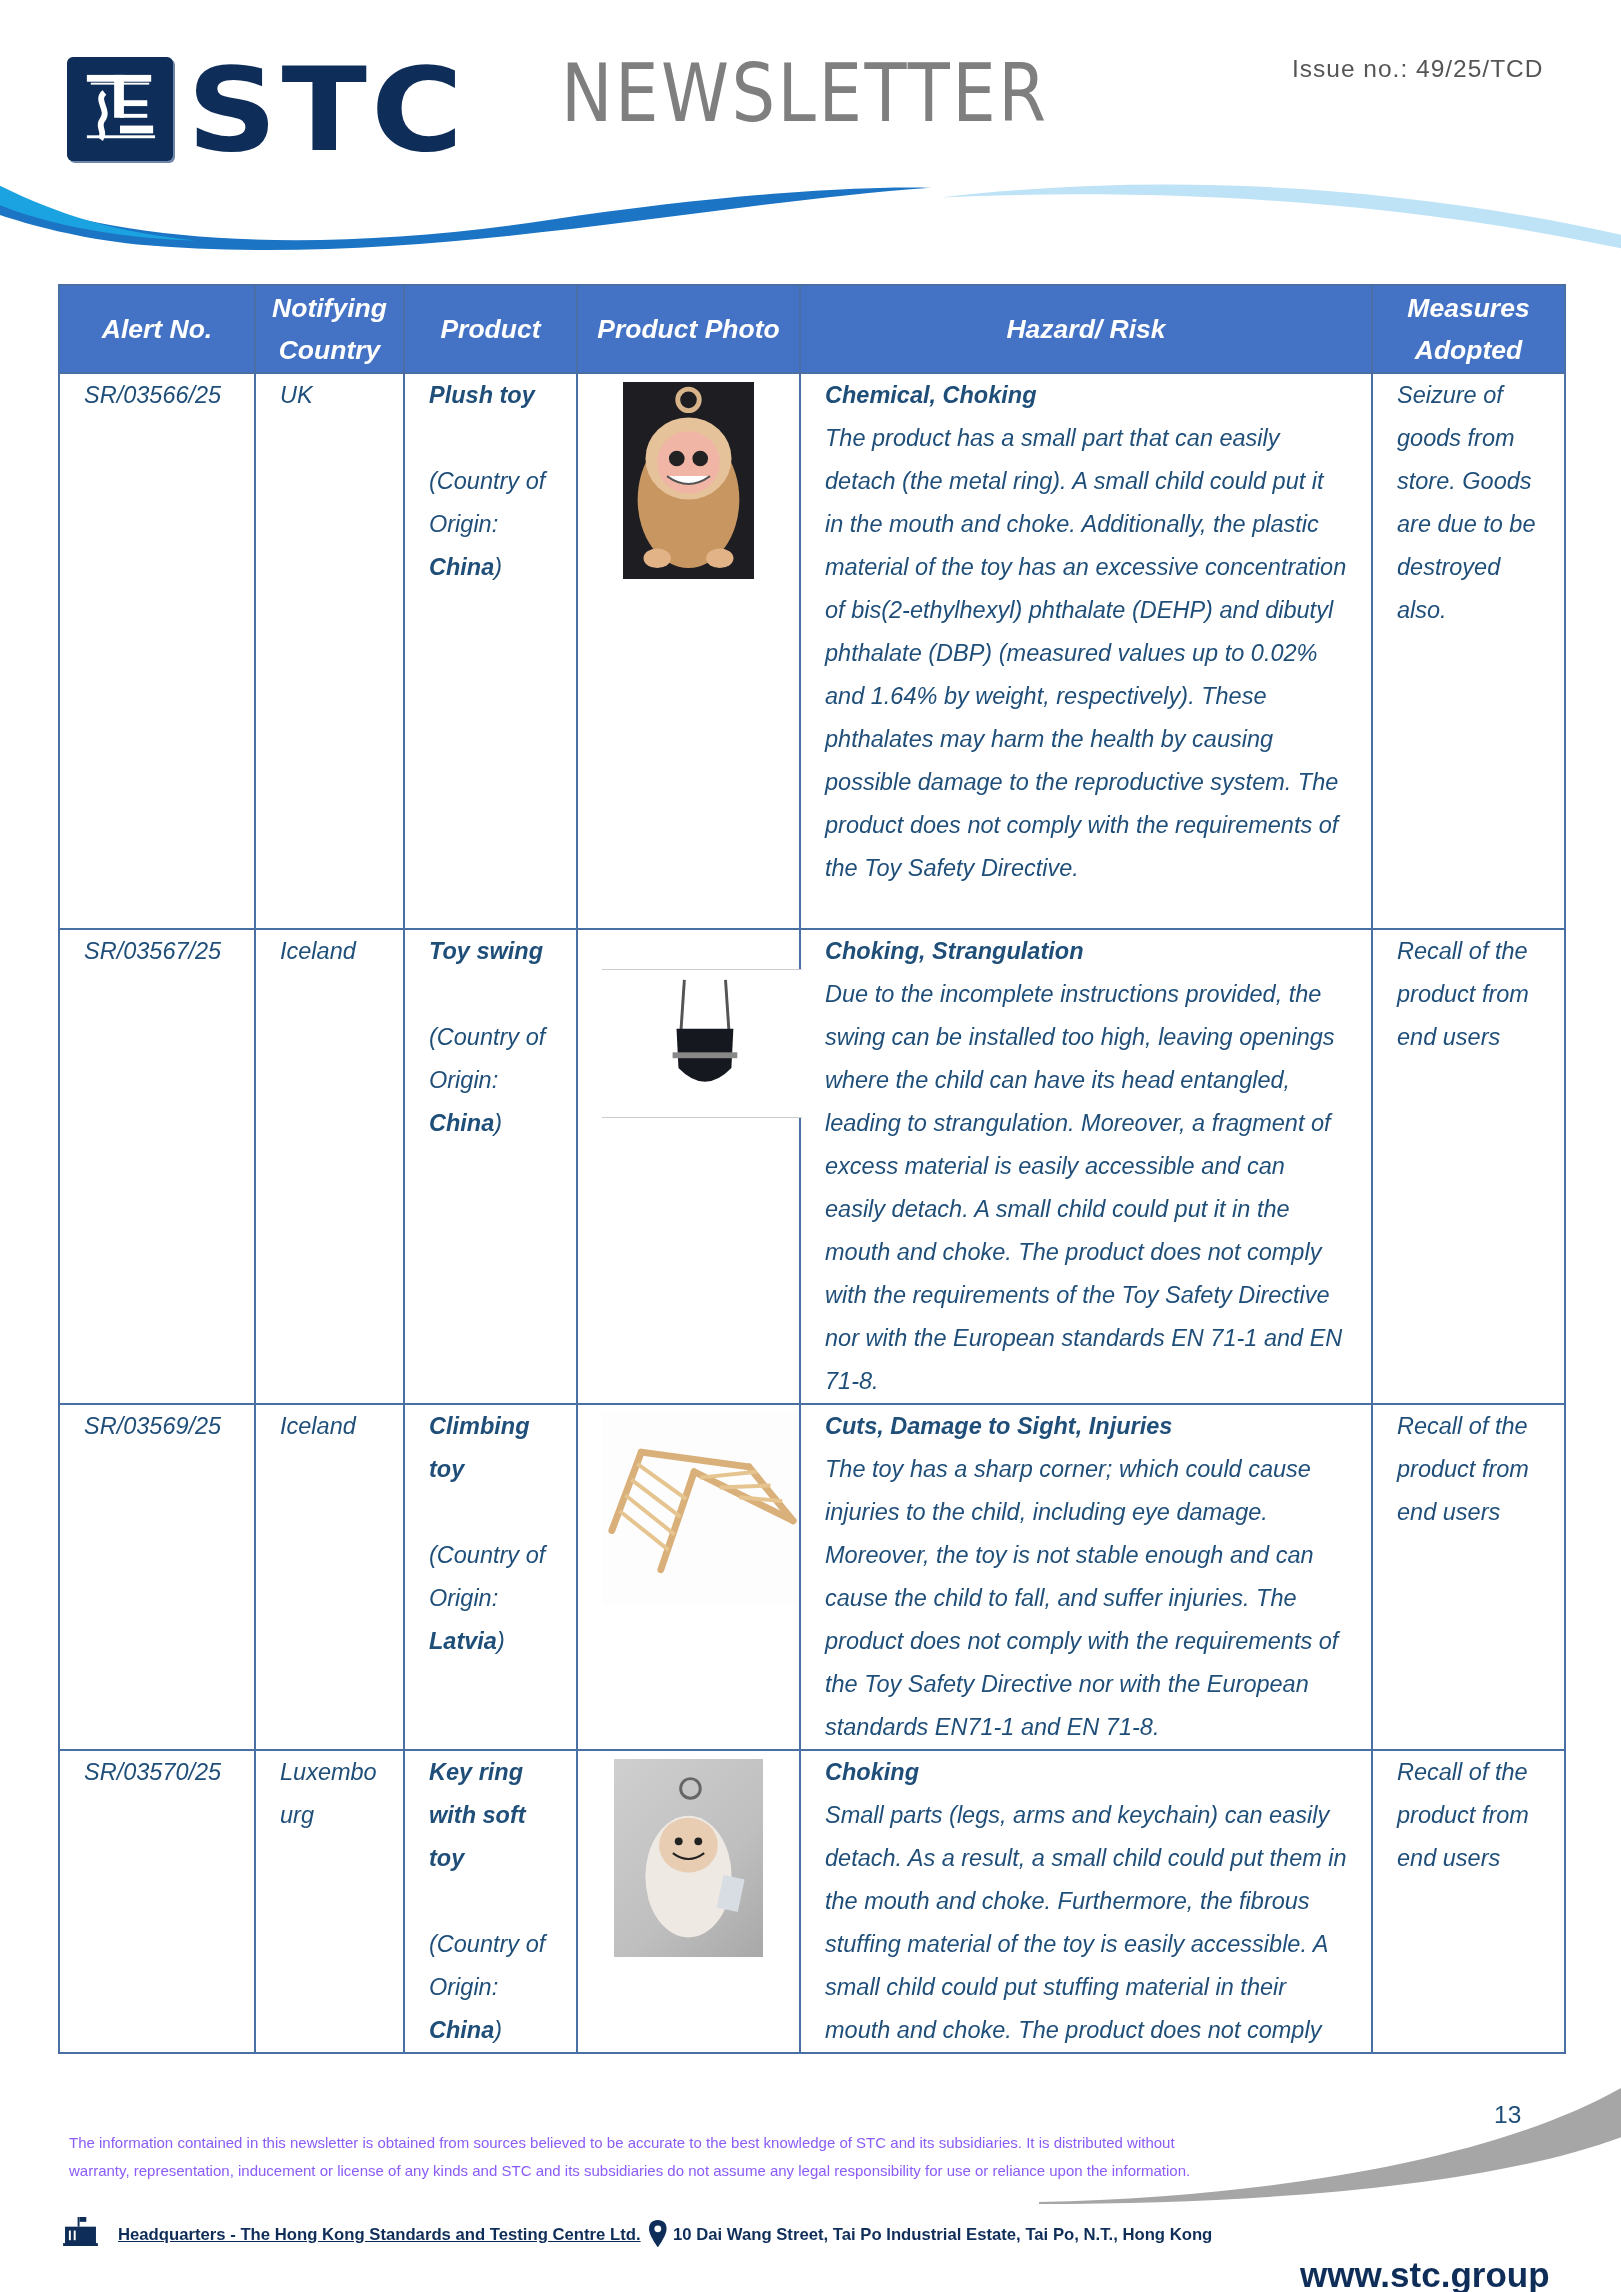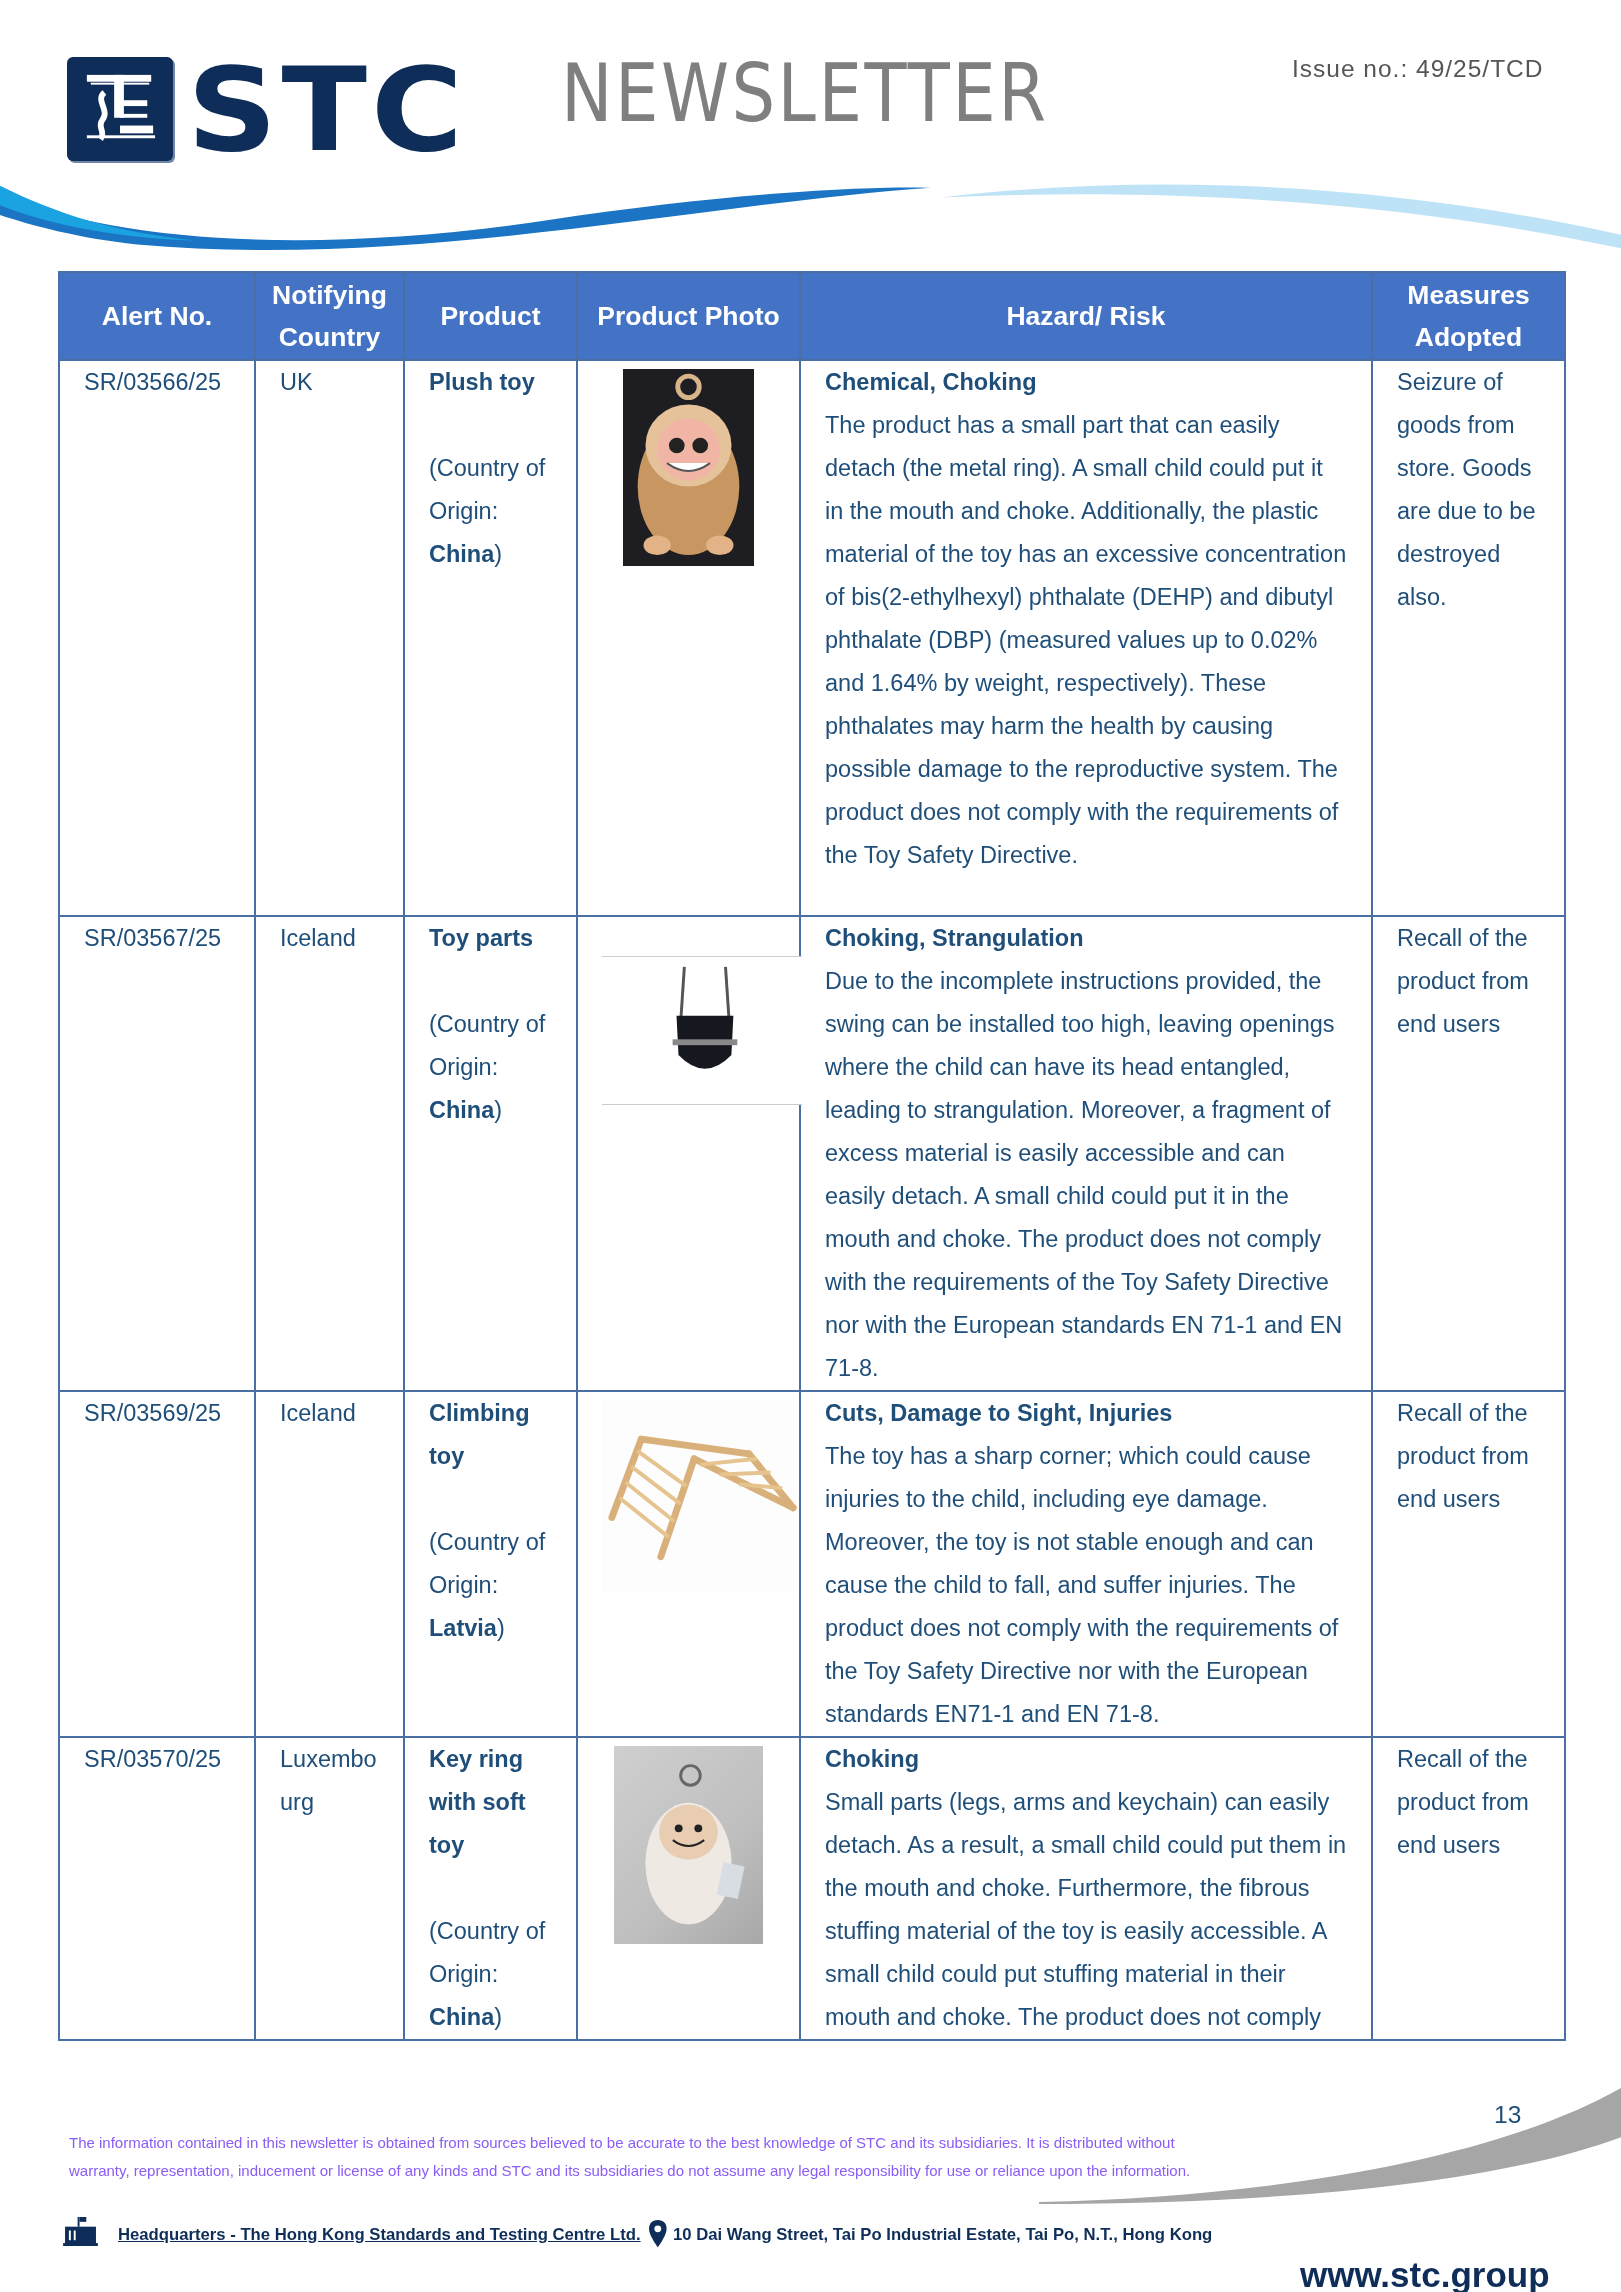--- a/index.html
+++ b/index.html
@@ -8,21 +8,21 @@
   
   .logo { position:absolute; left:67px; top:57px; width:392px; height:108px; }
   .logo-box { position:absolute; left:0; top:0; width:106px; height:104px; background:#0e2d58; border-radius:5.9px; box-shadow:2px 2px 0 #6f86a8; }
   .logo-box .mark { position:absolute; left:13.7px; top:13.7px; width:78px; height:76px; }
   .logo-text { position:absolute; left:120px; top:-5.9px; font-family:"DejaVu Sans", sans-serif; font-weight:bold; font-size:116px; letter-spacing:3.9px; color:#0e2d58; line-height:118px; transform:scaleX(1.08); transform-origin:left; }
   .newsletter { position:absolute; left:561px; top:47px; font-family:"DejaVu Sans", sans-serif; font-size:80px; color:#7f7f7f; letter-spacing:2.9px; font-weight:normal; transform:scaleX(0.86); transform-origin:left; }
   .issue { position:absolute; left:1292px; top:55px; font-size:24.5px; color:#555; letter-spacing:1px; }
   .wave { position:absolute; left:0; top:176px; width:1621px; height:88px; }
 
   
-  table.alerts { position:absolute; left:58px; top:271px; width:1506px; border-collapse:collapse; table-layout:fixed; }
+  table.alerts { position:absolute; left:58px; top:284px; width:1506px; border-collapse:collapse; table-layout:fixed;font-style:italic; }
   table.alerts th, table.alerts td { border:2px solid #4a6fa5; vertical-align:top; }
   table.alerts th { background:#4472c4; color:#ffffff; font-weight:bold; font-size:26.5px; line-height:42px; padding:1px 3.9px; text-align:center; vertical-align:middle; height:84px; }
   table.alerts td { font-size:23.5px; line-height:43px; color:#1f4e79; padding:0 24px; }
   td.photo { text-align:center; padding-top:7.8px !important; }
   .bold { font-weight:bold; }
   .spacer { height:43px; }
   .hazard-title { font-weight:bold; }
 
   .ph { display:inline-block; position:relative; }
   .ph-plush { width:131px; height:197px; background:#1e1d22; margin-top:0; }
@@ -118,21 +118,21 @@
         <div class="hazard-title">Chemical, Choking</div>
         <div>The product has a small part that can easily detach (the metal ring). A small child could put it in the mouth and choke. Additionally, the plastic material of the toy has an excessive concentration of bis(2-ethylhexyl) phthalate (DEHP) and dibutyl phthalate (DBP) (measured values up to 0.02% and 1.64% by weight, respectively). These phthalates may harm the health by causing possible damage to the reproductive system. The product does not comply with the requirements of the Toy Safety Directive.</div>
       </td>
       <td>Seizure of goods from store. Goods are due to be destroyed also.</td>
     </tr>
 
     <tr style="height:418px">
       <td>SR/03567/25</td>
       <td>Iceland</td>
       <td>
-        <div class="bold">Toy parts</div>
+        <div class="bold">Toy swing</div>
         <div class="spacer"></div>
         <div>(Country of</div>
         <div>Origin:</div>
         <div><span class="bold">China</span><span>)</span></div>
       </td>
       <td class="photo">
         <div class="ph ph-swing">
           <svg width="200" height="147" viewBox="0 0 204 150">
             <line x1="84" y1="10" x2="80" y2="70" stroke="#555" stroke-width="3"></line>
             <line x1="126" y1="10" x2="130" y2="70" stroke="#555" stroke-width="3"></line>

